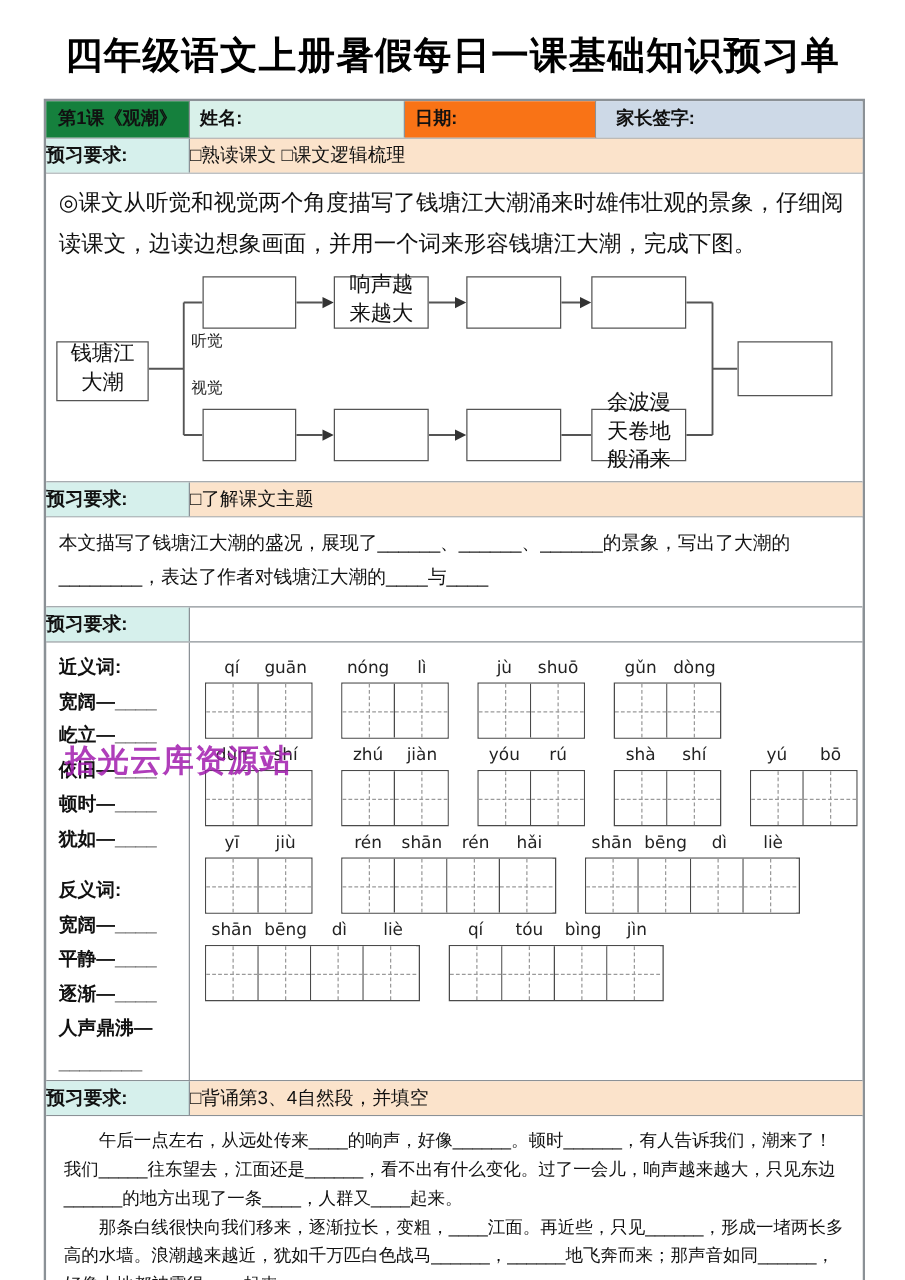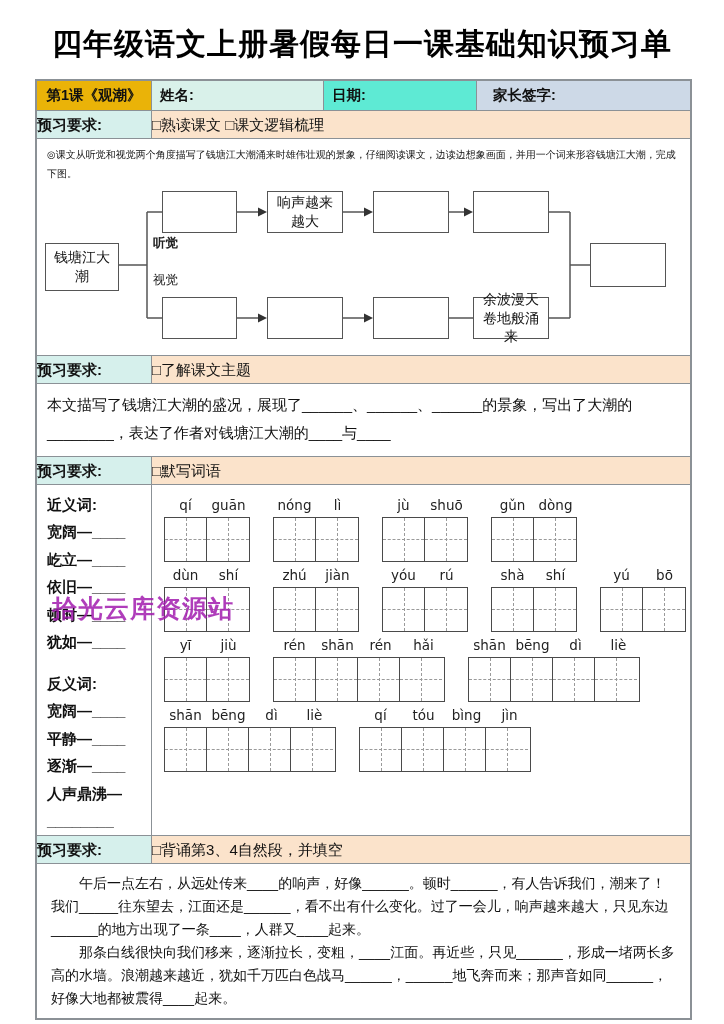--- a/index.html
+++ b/index.html
@@ -20,26 +20,26 @@
   .cell-name   { flex:0 0 172px; padding-left:8px; border-right:1px solid #8b9196; }
   .cell-date   { flex:0 0 153px; padding-left:8px; border-right:1px solid #8b9196; }
   .cell-sign   { flex:1; padding-left:8px; }
 
   
   .req-label { flex:0 0 115px; font-weight:600; font-size:15px; line-height:27px; border-right:1px solid #8b9196; }
   .req-bar   { flex:1; font-size:15px; line-height:27px; }
 
   .block { border-bottom:1px solid #8b9196; background:#fff; }
 
-  .instruction { font-size:10px; line-height:1.85; padding:7px 10px 0 10px; }
+  .instruction { font-size:18px; line-height:1.85; padding:7px 10px 0 10px; }
 
   
   .diagram { position:relative; height:164px; margin:2px 0 6px 0; }
   .diagram svg { position:absolute; left:0; top:0; }
-  .dbox { position:absolute; border:1.5px solid #555; background:#fff; display:flex; align-items:center; justify-content:center; text-align:center; font-size:14px; line-height:1.35; padding:0 7px; }
+  .dbox { position:absolute; border:1.5px solid #555; background:#fff; display:flex; align-items:center; justify-content:center; text-align:center; font-size:17px; line-height:1.35; padding:0 7px;font-family:Liberation Mono, monospace; }
   .dlabel { position:absolute; font-size:12.5px; color:#222; }
 
   
   .words-left { flex:0 0 115px; border-right:1px solid #8b9196; padding:6px 4px 0 10px; font-size:15px; font-weight:600; }
   .words-left .w-item, .words-left .w-title { line-height:27.5px; white-space:nowrap; }
   .w-gap { height:14px; }
   .words-right { flex:1; padding:12px 8px 0 12px; }
   .pinyin-row { display:flex; gap:23px; margin-bottom:5px; }
   .pgroup { display:flex; flex-direction:column; }
   .syl { display:flex; height:20px; }
@@ -61,23 +61,23 @@
 </head>
 <body>
 
 <div class="page">
 
   <div class="title">四年级语文上册暑假每日一课基础知识预习单</div>
 
   <div class="sheet">
 
     <div class="trow">
-      <div class="hcell cell-lesson" style="background-color: #eab308;">第1课《观潮》</div>
+      <div class="hcell cell-lesson" style="background-color: #15803d;">第1课《观潮》</div>
       <div class="hcell cell-name" style="background-color: rgb(217, 241, 234);">姓名:</div>
-      <div class="hcell cell-date" style="background-color: #5eead4;">日期:</div>
+      <div class="hcell cell-date" style="background-color: #f97316;">日期:</div>
       <div class="hcell cell-sign" style="background-color: rgb(205, 217, 231); padding-left: 16px;">家长签字:</div>
     </div>
 
     <div class="trow">
       <div class="req-label" style="background-color: rgb(214, 240, 236);">预习要求:</div>
       <div class="req-bar" style="background-color: rgb(251, 227, 203);">□熟读课文 □课文逻辑梳理</div>
     </div>
 
     <div class="block">
       <p class="instruction">◎课文从听觉和视觉两个角度描写了钱塘江大潮涌来时雄伟壮观的景象，仔细阅读课文，边读边想象画面，并用一个词来形容钱塘江大潮，完成下图。</p>
@@ -103,21 +103,21 @@
           <g fill="#333">
             <polygon points="230,27 221,22.5 221,31.5"></polygon>
             <polygon points="336,27 327,22.5 327,31.5"></polygon>
             <polygon points="436,27 427,22.5 427,31.5"></polygon>
             <polygon points="230,133 221,128.5 221,137.5"></polygon>
             <polygon points="336,133 327,128.5 327,137.5"></polygon>
           </g>
         </svg>
 
         <div class="dbox" style="left:8px;top:58px;width:74px;height:48px;">钱塘江大潮</div>
-        <div class="dlabel" style="left:116px;top:50px;font-weight:bold;">听觉</div>
+        <div class="dlabel" style="left:116px;top:50px;">听觉</div>
         <div class="dlabel" style="left:116px;top:87px;">视觉</div>
 
         <div class="dbox" style="left:125px;top:6px;width:75px;height:42px;"></div>
         <div class="dbox" style="left:230px;top:6px;width:76px;height:42px;">响声越来越大</div>
         <div class="dbox" style="left:336px;top:6px;width:76px;height:42px;"></div>
         <div class="dbox" style="left:436px;top:6px;width:76px;height:42px;"></div>
 
         <div class="dbox" style="left:125px;top:112px;width:75px;height:42px;"></div>
         <div class="dbox" style="left:230px;top:112px;width:76px;height:42px;"></div>
         <div class="dbox" style="left:336px;top:112px;width:76px;height:42px;"></div>
@@ -131,21 +131,20 @@
       <div class="req-label" style="background-color: rgb(214, 240, 236);">预习要求:</div>
       <div class="req-bar" style="background-color: rgb(251, 227, 203);">□了解课文主题</div>
     </div>
 
     <div class="block">
       <p class="theme-text">本文描写了钱塘江大潮的盛况，展现了______、______、______的景象，写出了大潮的________，表达了作者对钱塘江大潮的____与____</p>
     </div>
 
     <div class="trow">
       <div class="req-label" style="background-color: rgb(214, 240, 236);">预习要求:</div>
-      <div class="req-bar" style="background-color: rgb(251, 227, 203);">□默写词语</div>
     </div>
 
     <div class="trow">
       <div class="words-left">
         <div class="w-title">近义词:</div>
         <div>
             <div class="w-item">宽阔—____</div>
             <div class="w-item">屹立—____</div>
             <div class="w-item">依旧—____</div>
             <div class="w-item">顿时—____</div>

